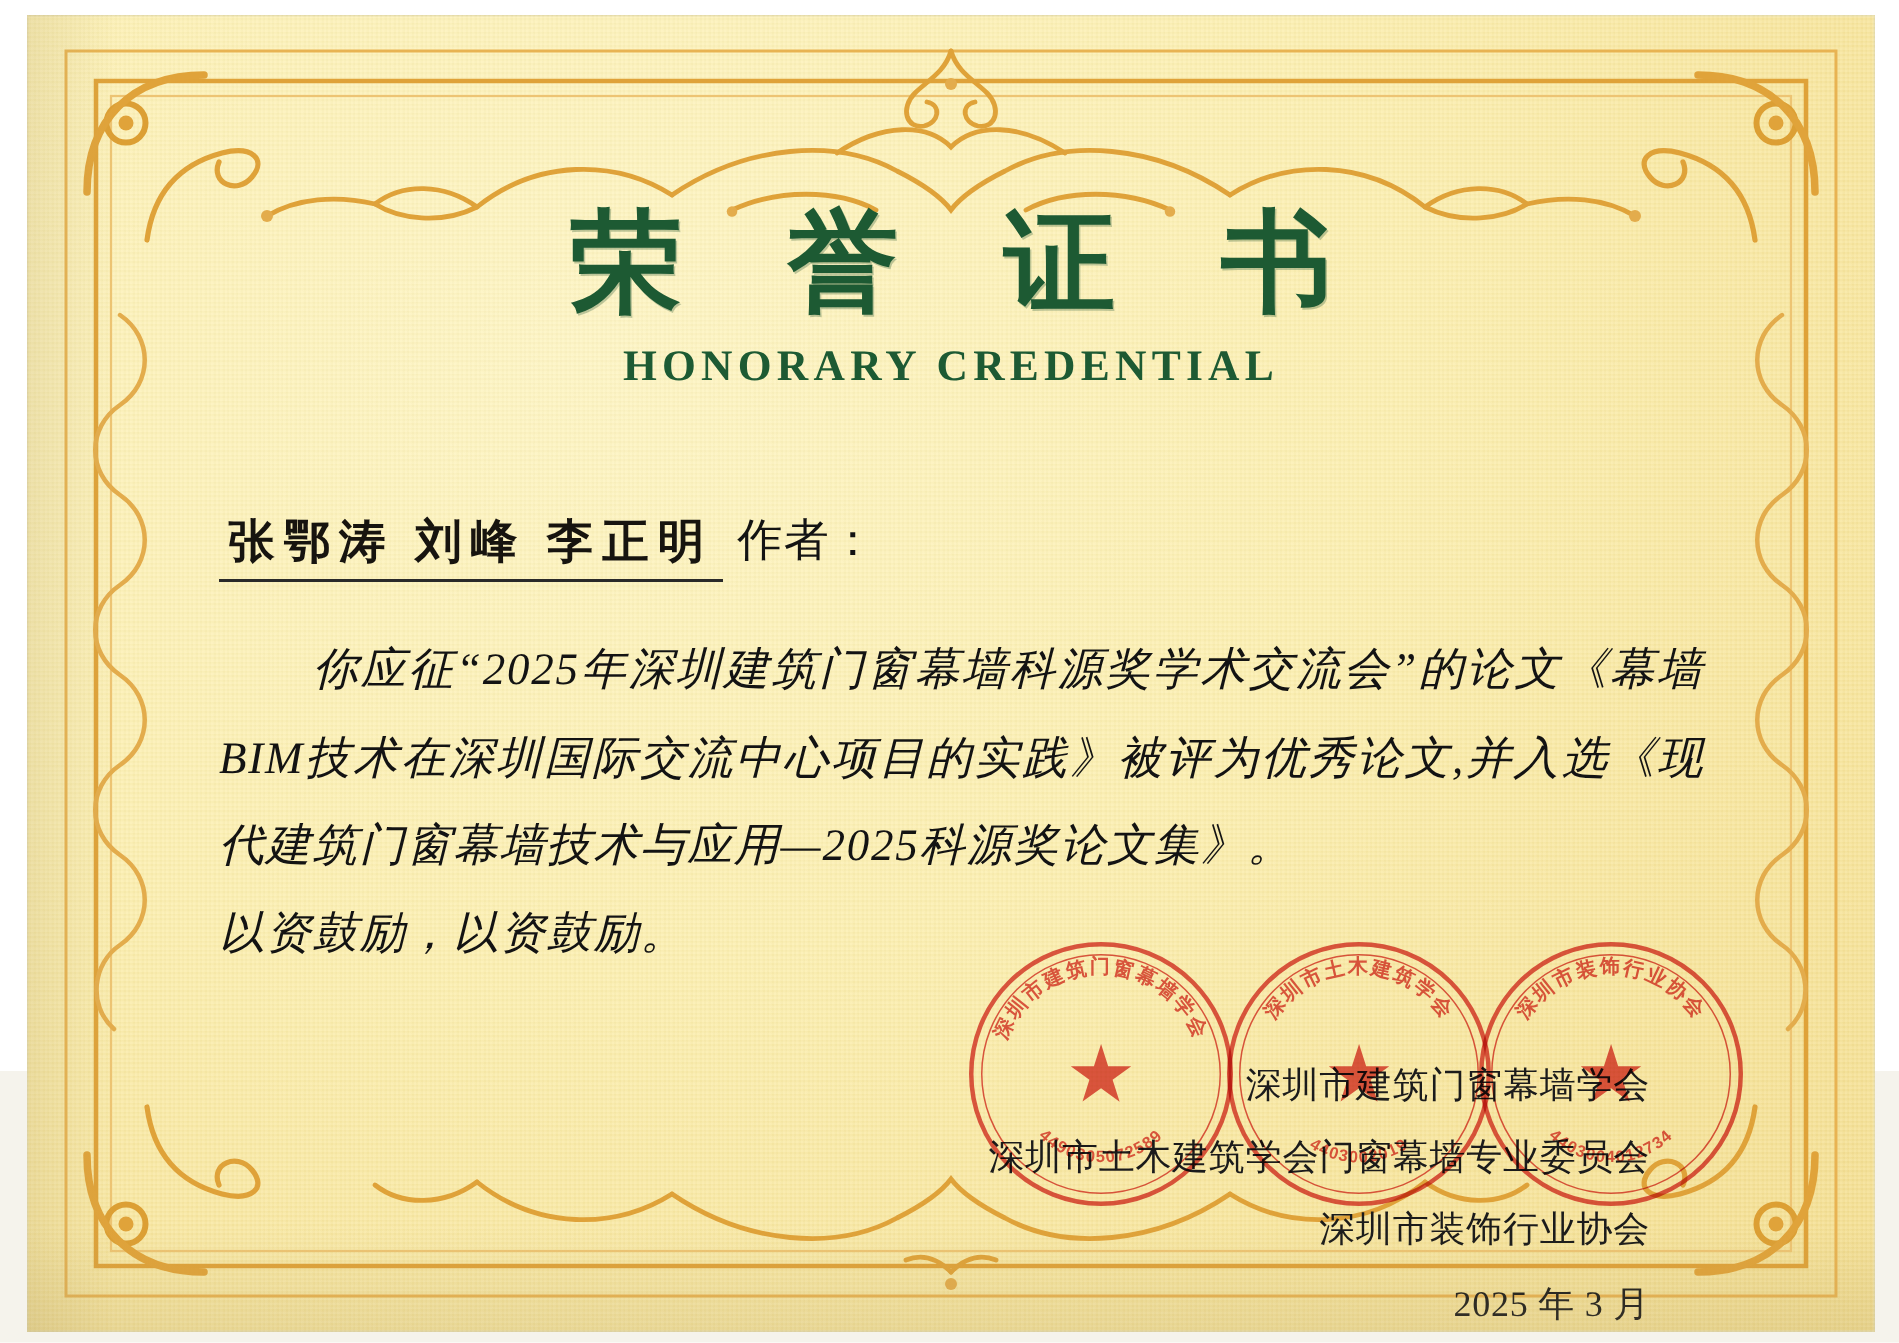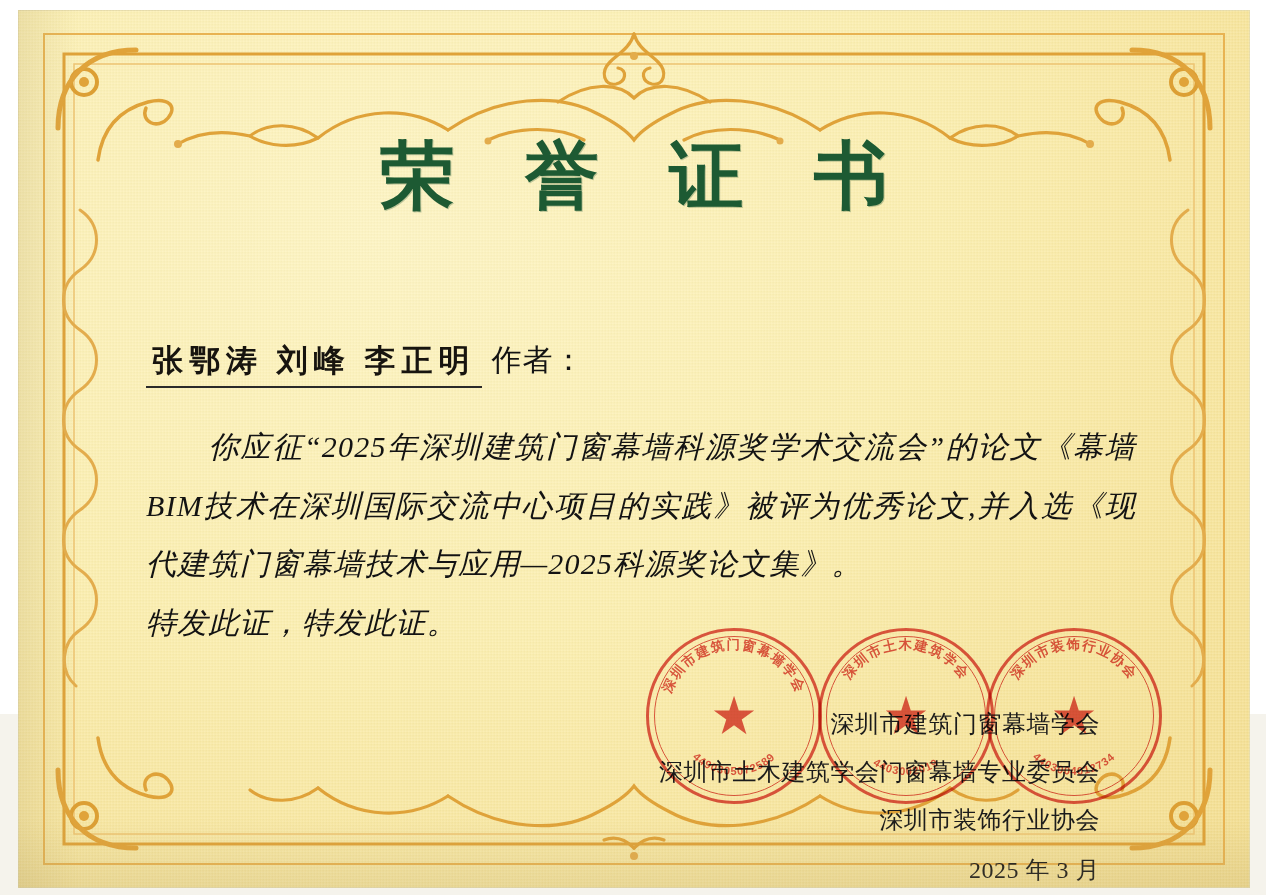--- a/index.html
+++ b/index.html
@@ -205,30 +205,31 @@
           <path d="M616 838 C 626 828, 636 826, 646 830"></path>
         </g>
         <g fill="#e3ac4c">
           <circle cx="616" cy="846" r="4"></circle>
         </g>
       </svg>
     </div>
 
     <div class="title-wrap">
       <div class="title-cn">荣 誉 证 书</div>
+      <div class="title-en">HONORARY CREDENTIAL</div>
     </div>
 
     <div class="body-block">
       <div class="recipient-line">
         <span class="names">张鄂涛  刘峰  李正明</span>
         <span class="to-label">作者：</span>
       </div>
       <div class="para">
         <p><span class="indent"></span><span>你应征“2025年深圳建筑门窗幕墙科源奖学术交流会”的论文《幕墙BIM技术在深圳国际交流中心项目的实践》被评为优秀论文,并入选《现代建筑门窗幕墙技术与应用—2025科源奖论文集》。</span></p>
-        <p>特发此证，特发此证。</p>
+        <p>以资鼓励，以资鼓励。</p>
       </div>
     </div>
 
     <div class="sign-block">
       <div>深圳市建筑门窗幕墙学会</div>
       <div>深圳市土木建筑学会门窗幕墙专业委员会</div>
       <div>深圳市装饰行业协会</div>
       <div class="date-line">2025 年 3 月</div>
     </div>
 

